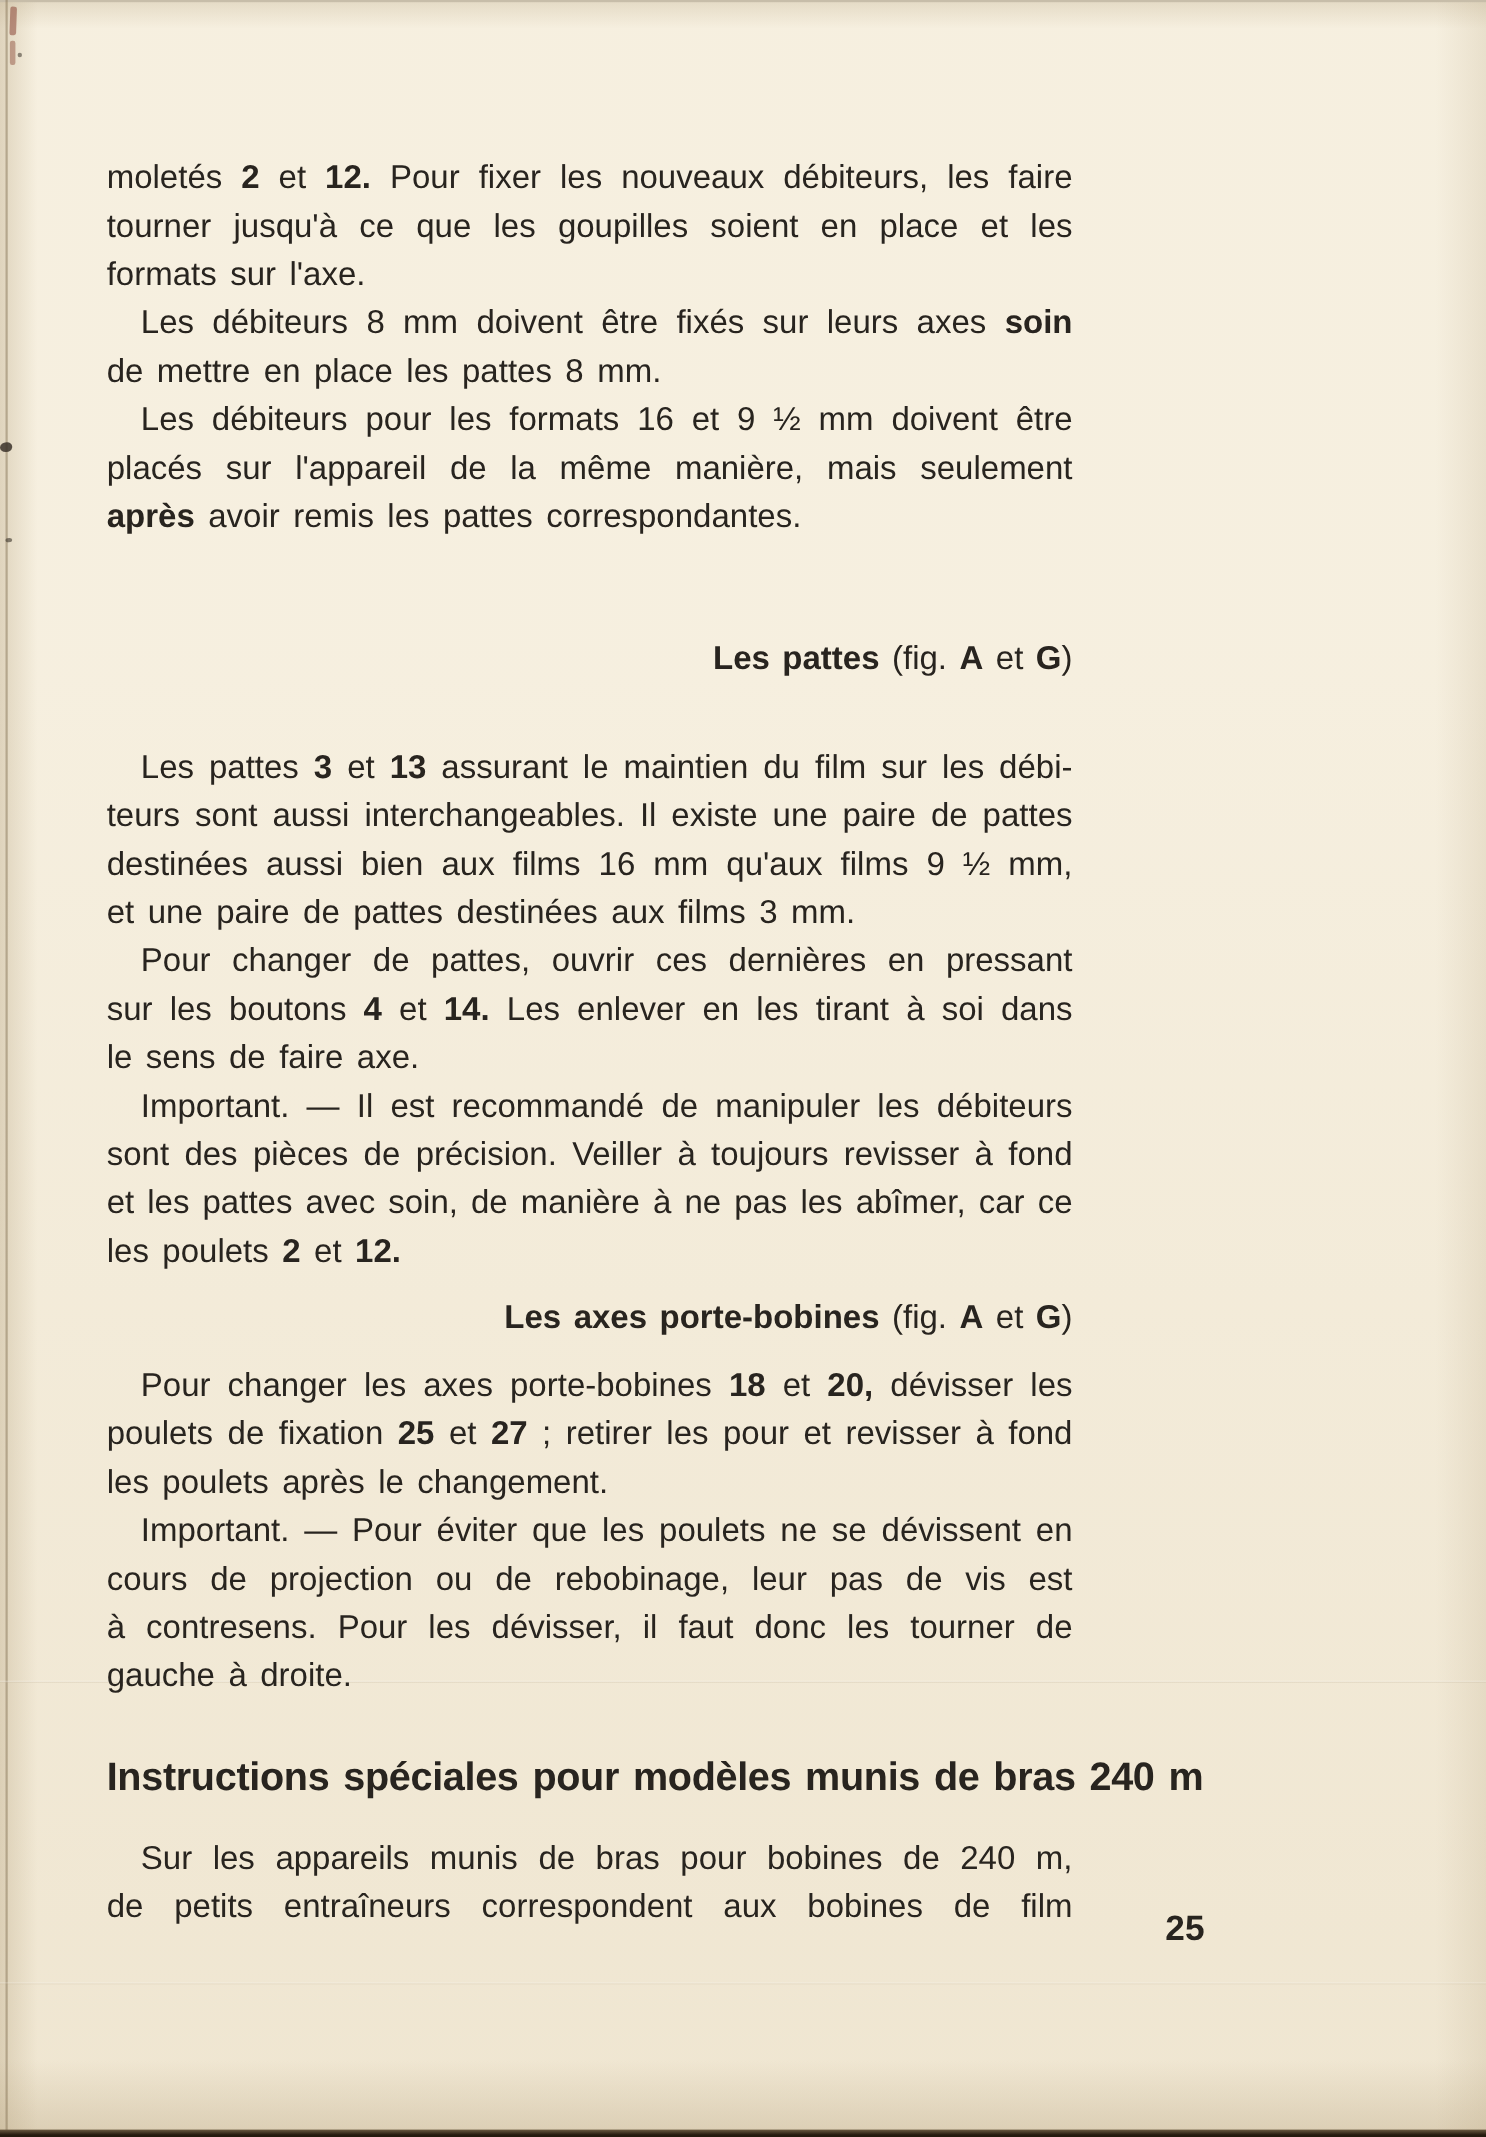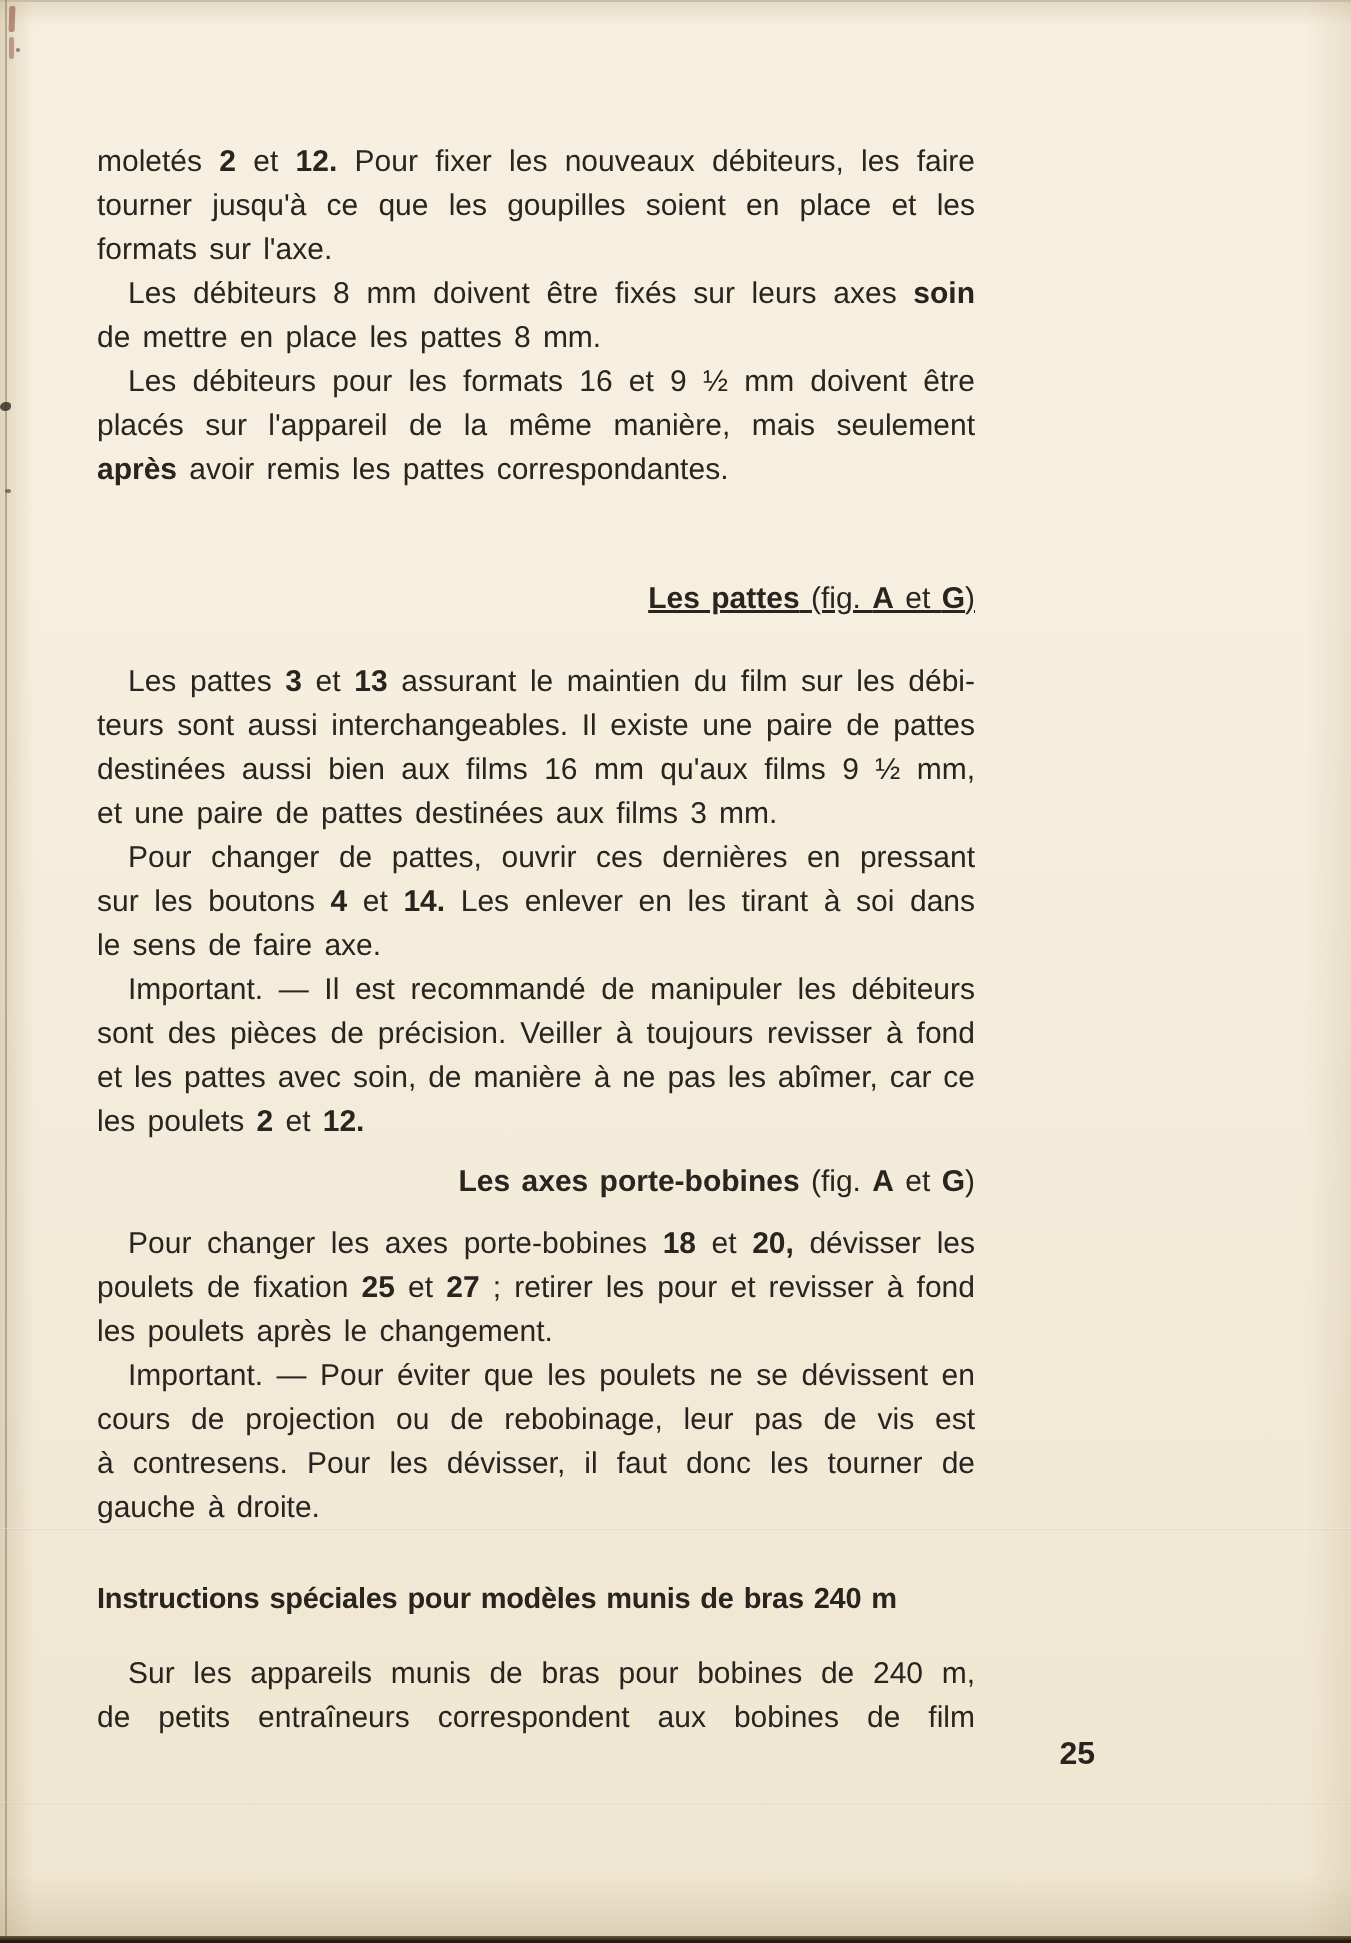--- a/index.html
+++ b/index.html
@@ -50,22 +50,22 @@
     height:44px;white-space:nowrap;
     text-align:justify;text-align-last:justify;
     word-spacing:.06em;
   }
   .ln.nj{text-align-last:left;word-spacing:.13em;}
   .ln.ind{text-indent:31px;}
   .b{font-weight:700;}
   .blk{margin:0;}
   .figure_heading .ln{text-align:right;text-align-last:right;word-spacing:.10em;}
   .section_heading .ln{text-align:left;text-align-last:left;word-spacing:.08em;}
-  .section_heading{font-size:29px;letter-spacing:-.3px;}
-  .b3{margin-top:85px;margin-bottom:39px;text-decoration:underline;}   
+  .section_heading{font-size:36px;letter-spacing:-.3px;}
+  .b3{margin-top:85px;margin-bottom:55px;}   
   .b7{margin-top:16px;margin-bottom:18px;}   
   .b10{margin-top:47px;margin-bottom:31px;}  
 
   .page-num{
     position:absolute;top:1731px;right:256px;
     font-size:32px;font-weight:700;line-height:44px;
   }
 </style>
 </head>
 <body>

